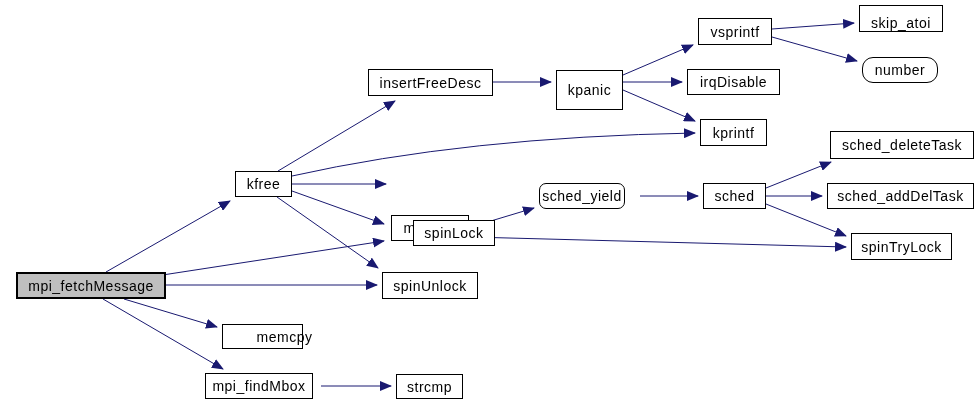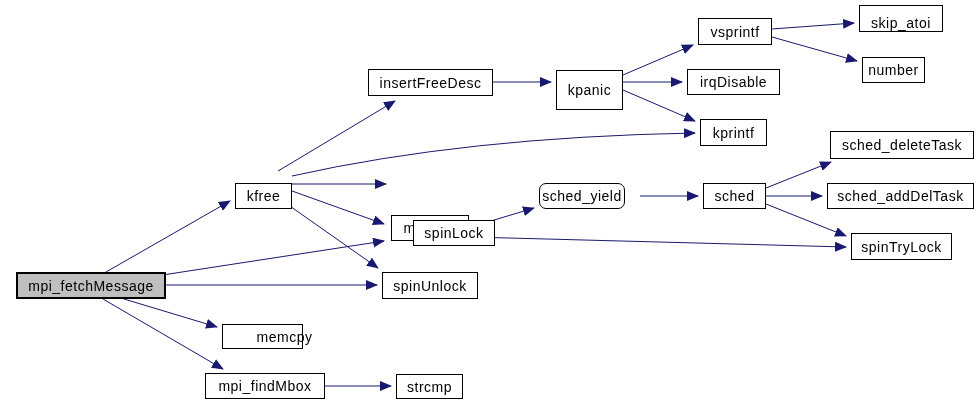--- a/index.html
+++ b/index.html
@@ -75,36 +75,36 @@
         <path d="M766,204 L846,236" fill="none" stroke="#191970" stroke-width="1" marker-end="url(#arrow)"></path>
         <path d="M471,227 L534,208" fill="none" stroke="#191970" stroke-width="1" marker-end="url(#arrow)"></path>
         <path d="M471,237 L846,247" fill="none" stroke="#191970" stroke-width="1" marker-end="url(#arrow)"></path>
         <path d="M321,386 L391,386" fill="none" stroke="#191970" stroke-width="1" marker-end="url(#arrow)"></path>
       </g>
   </svg>
   <div id="node-layer">
       <div class="node node--current" style="left: 16px; top: 272px; width: 150px; height: 27px; align-items: center;">
         <span>mpi_fetchMessage</span>
       </div>
-      <div class="node" style="left: 235px; top: 171px; width: 57px; height: 26px; margin-top: 12px;">
+      <div class="node" style="left: 235px; top: 171px; width: 57px; height: 26px;">
         <span>kfree</span>
       </div>
       <div class="node" style="left: 368px; top: 69px; width: 125px; height: 27px;">
         <span>insertFreeDesc</span>
       </div>
       <div class="node" style="left: 556px; top: 70px; width: 67px; height: 40px;">
         <span>kpanic</span>
       </div>
       <div class="node" style="left: 698px; top: 18px; width: 74px; height: 27px;">
         <span>vsprintf</span>
       </div>
       <div class="node" style="left: 859px; top: 5px; width: 84px; height: 27px; align-items: flex-end;">
         <span>skip_atoi</span>
       </div>
-      <div class="node" style="left: 862px; top: 57px; width: 63px; height: 26px;">
+      <div class="node" style="left: 862px; top: 57px; width: 76px; height: 26px; border-radius: 11px;">
         <span>number</span>
       </div>
       <div class="node" style="left: 687px; top: 69px; width: 93px; height: 26px;">
         <span>irqDisable</span>
       </div>
       <div class="node" style="left: 700px; top: 119px; width: 67px; height: 27px;">
         <span>kprintf</span>
       </div>
       <div class="node" style="left: 391px; top: 171px; width: 78px; height: 26px; margin-top: 44px;">
         <span>memset</span>
@@ -126,20 +126,20 @@
       </div>
       <div class="node" style="left: 851px; top: 233px; width: 101px; height: 27px;">
         <span>spinTryLock</span>
       </div>
       <div class="node" style="left: 382px; top: 272px; width: 96px; height: 27px;">
         <span>spinUnlock</span>
       </div>
       <div class="node" style="left: 222px; top: 324px; width: 81px; height: 25px; padding-left: 44px;">
         <span>memcpy</span>
       </div>
-      <div class="node" style="left: 205px; top: 373px; width: 120px; height: 26px;">
+      <div class="node" style="left: 205px; top: 373px; width: 108px; height: 26px;">
         <span>mpi_findMbox</span>
       </div>
       <div class="node" style="left: 396px; top: 374px; width: 67px; height: 25px;">
         <span>strcmp</span>
       </div>
     </div>
 </div>
 
 </body></html>

